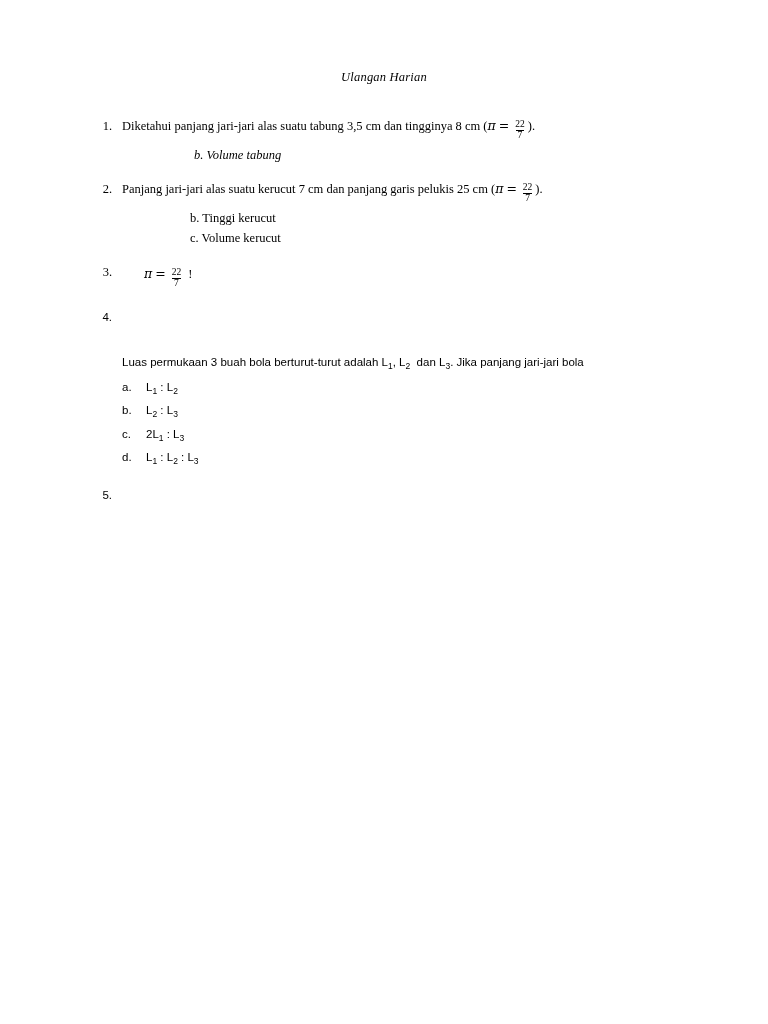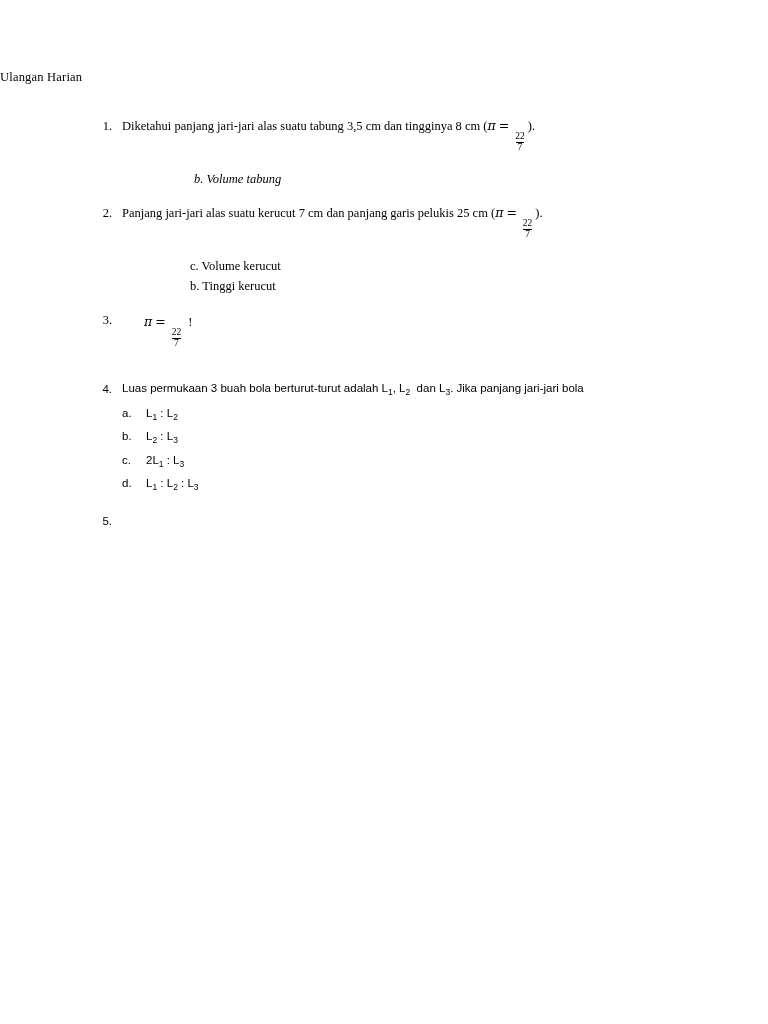--- a/index.html
+++ b/index.html
@@ -21,23 +21,24 @@
     top: 0;
     width: 768px;
     height: 1024px;
     background: #ffffff;
   }
   .doc-title {
     position: absolute;
     left: 0;
     top: 70px;
     width: 768px;
-    text-align: left;
+    text-align: center;
     font-size: 12.5px;
     letter-spacing: 0.2px;
+    font-style: italic;
   }
   .content {
     position: absolute;
     left: 86px;
     top: 116px;
     width: 610px;
   }
   .qrow {
     display: flex;
     align-items: flex-start;
@@ -66,21 +67,21 @@
     font-family: "Liberation Sans", sans-serif;
     font-size: 11.5px;
   }
   .frac {
     display: inline-flex;
     flex-direction: column;
     align-items: center;
     vertical-align: -0.55em;
     font-size: 9.5px;
     line-height: 1.05;
-    margin: 16px 1px;
+    margin: 4px 1px;
   }
   .frac .num { padding: 0 2px; }
   .frac .den {
     border-top: 1px solid #000;
     padding: 0 2px;
   }
   .mathi {
     font-family: "DejaVu Serif", serif;
     font-style: italic;
   }
@@ -96,21 +97,21 @@
   }
   .list-sub {
     display: flex;
     line-height: 19px;
   }
   .list-sub .lbl {
     width: 24px;
     flex: 0 0 24px;
   }
   .q4-list { margin-top: 2px; }
-  .tight { line-height: 19px; }
+  .tight { line-height: 19px; margin-top: 46px; }
 </style>
 </head>
 <body>
 
 <div class="page">
 
   <div class="doc-title">Ulangan Harian</div>
 
   <div class="content">
 
@@ -140,22 +141,22 @@
           <div class="line pi-line">
             <span>Panjang jari-jari alas suatu kerucut 7 cm dan panjang garis pelukis 25 cm (</span>
             <span class="mathi">π</span>
             <span class="mathi" style="margin:0 3px;">=</span>
             <span class="frac">
               <span class="num">22</span>
               <span class="den">7</span>
             </span>
             <span>).</span>
           </div>
+          <div class="line indent-3">b. Tinggi kerucut</div>
           <div class="line indent-3">c. Volume kerucut</div>
-          <div class="line indent-3">b. Tinggi kerucut</div>
         </div>
       </div>
     </div>
 
     <div class="q-block">
       <div class="qrow">
         <div class="qnum">3.</div>
         <div class="qbody">
           <div class="line pi-line q3-second">
             <span class="mathi">π</span>

